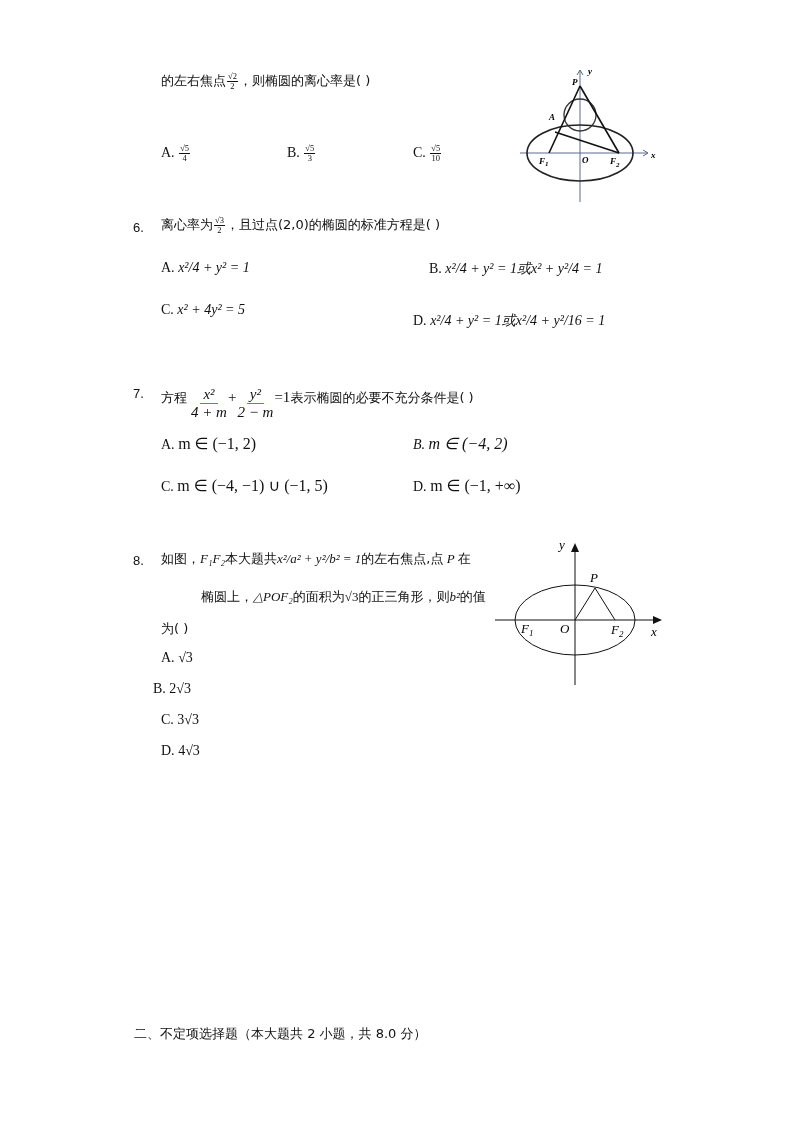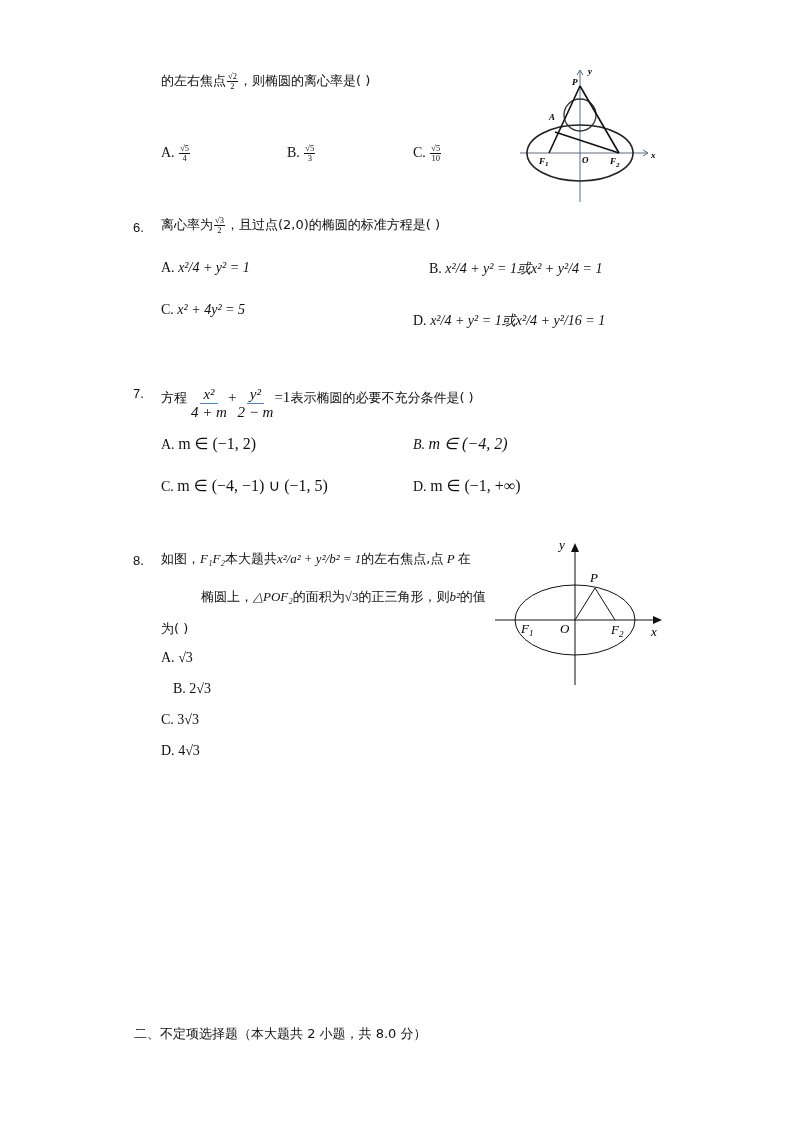--- a/index.html
+++ b/index.html
@@ -141,21 +141,21 @@
 </div>
 <div class="abs" style="left:161px; top:588px; font-size:13px;margin-left:40px;">
   <span>椭圆上，</span><span class="math">△POF₂</span><span>的面积为</span><span class="serif">√3</span><span>的正三角形，则</span><span class="math">b²</span><span>的值</span>
 </div>
 <div class="abs" style="left:161px; top:620px; font-size:13px;">为(    )</div>
 
 <div class="abs opt" style="left:161px; top:650px;">
   <span>A.</span>
   <span>√3</span>
 </div>
-<div class="abs opt" style="left:173px; top:681px;">
+<div class="abs opt" style="left:153px; top:681px;">
   <span>B.</span>
   <span>2√3</span>
 </div>
 <div class="abs opt" style="left:161px; top:712px;">
   <span>C.</span>
   <span>3√3</span>
 </div>
 <div class="abs opt" style="left:161px; top:743px;">
   <span>D.</span>
   <span>4√3</span>

